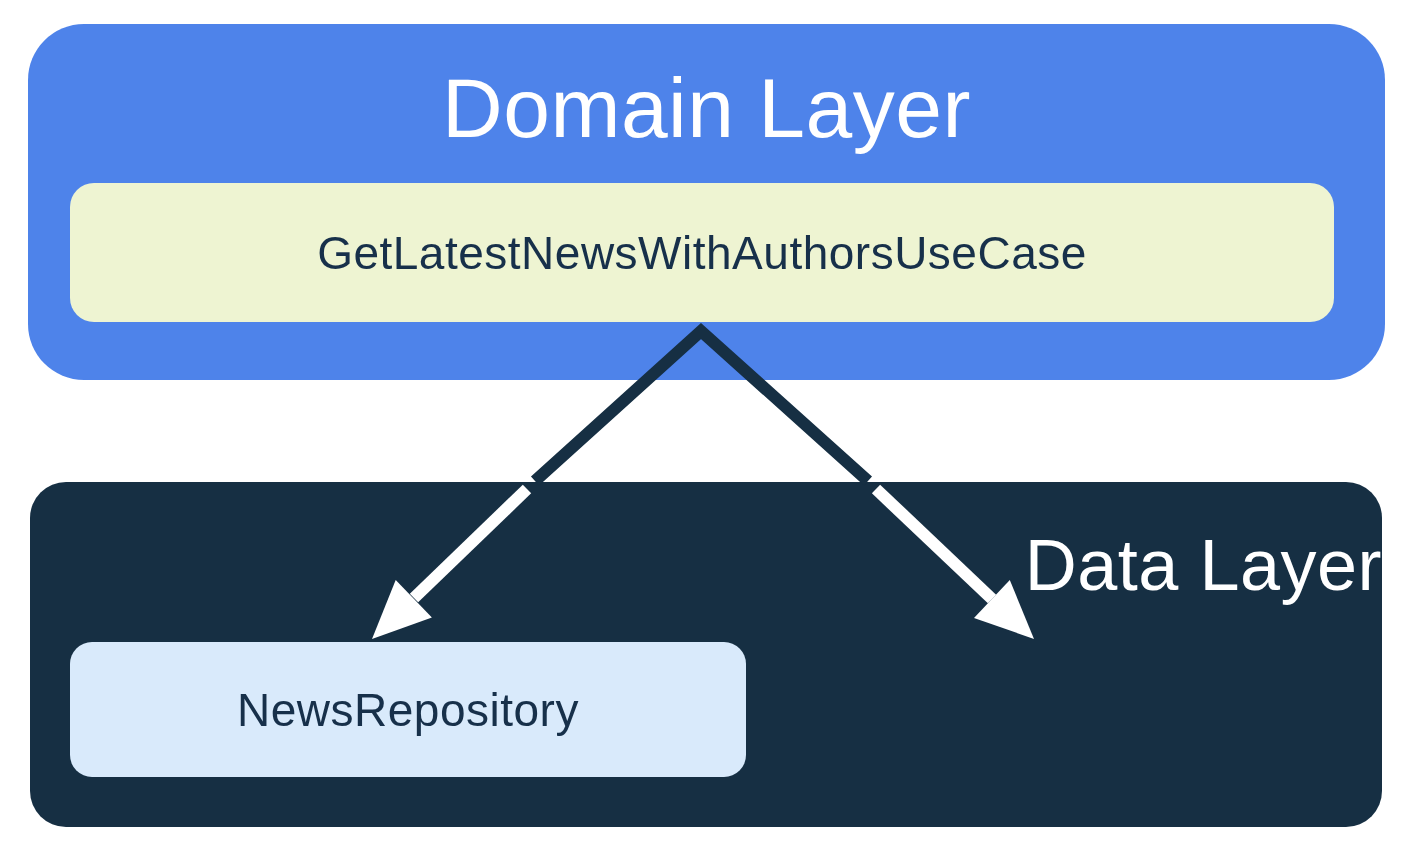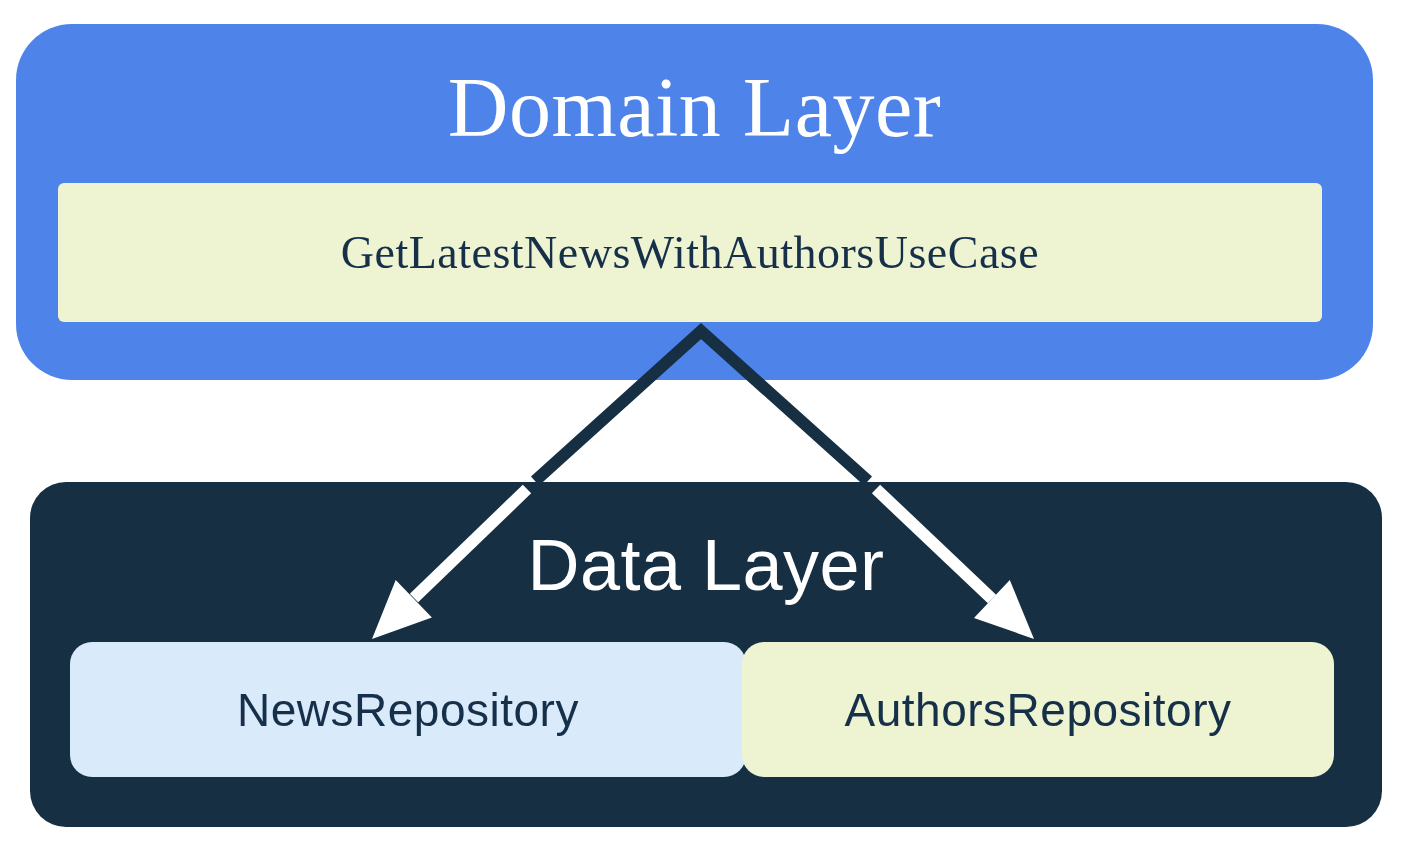--- a/index.html
+++ b/index.html
@@ -12,48 +12,47 @@
     position: relative;
     width: 1414px;
     height: 857px;
     background: #ffffff;
     overflow: hidden;
   }
 
   
   .domain-box {
     position: absolute;
-    left: 16px;
+    left: 28px;
     top: 24px;
     width: 1357px;
     height: 356px;
     background: #4e83ea;
     border-radius: 56px;
-    font-family: Liberation Serif, serif;
   }
   .domain-title {
     position: absolute;
     left: 0;
     right: 0;
     top: 38px;
     text-align: center;
     color: #ffffff;
     font-size: 84px;
     font-weight: 400;
     letter-spacing: 0.5px;
     line-height: 1.1;
   }
   .usecase-pill {
     position: absolute;
     left: 42px;
     top: 159px;
     width: 1264px;
     height: 139px;
     background: #eef4d2;
-    border-radius: 6px;
+    border-radius: 24px;
     display: flex;
     align-items: center;
     justify-content: center;
   }
   .usecase-label {
     color: #17304a;
     font-size: 46px;
     font-weight: 400;
     letter-spacing: 0.5px;
   }
@@ -66,21 +65,21 @@
     width: 1352px;
     height: 345px;
     background: #162f43;
     border-radius: 36px;
   }
   .data-title {
     position: absolute;
     left: 0;
     right: 0;
     top: 44px;
-    text-align: center;
+    text-align: right;
     color: #ffffff;
     font-size: 72px;
     font-weight: 400;
     letter-spacing: 0.5px;
     line-height: 1.1;
   }
   .repo-pill {
     position: absolute;
     top: 160px;
     height: 135px;
@@ -126,23 +125,20 @@
     <div class="usecase-pill">
       <span class="usecase-label">GetLatestNewsWithAuthorsUseCase</span>
     </div>
   </div>
 
   <div class="data-box">
     <div class="data-title">Data Layer</div>
     <div class="repo-pill repo-news">
       <span class="repo-label">NewsRepository</span>
     </div>
-    <div class="repo-pill repo-authors">
-      <span class="repo-label">AuthorsRepository</span>
-    </div>
   </div>
 
   <svg class="arrow-layer" viewBox="0 0 1414 857">
 
     <path d="M535,481 L701,331 L868,481" fill="none" stroke="#162f43" stroke-width="12" stroke-linecap="butt" stroke-linejoin="miter"></path>
 
     <line x1="527" y1="489" x2="414" y2="598" stroke="#ffffff" stroke-width="12" stroke-linecap="butt"></line>
     <polygon points="372,639 395.7,580 431.9,617.4" fill="#ffffff"></polygon>
 
     <line x1="876" y1="489" x2="992" y2="599" stroke="#ffffff" stroke-width="12" stroke-linecap="butt"></line>

